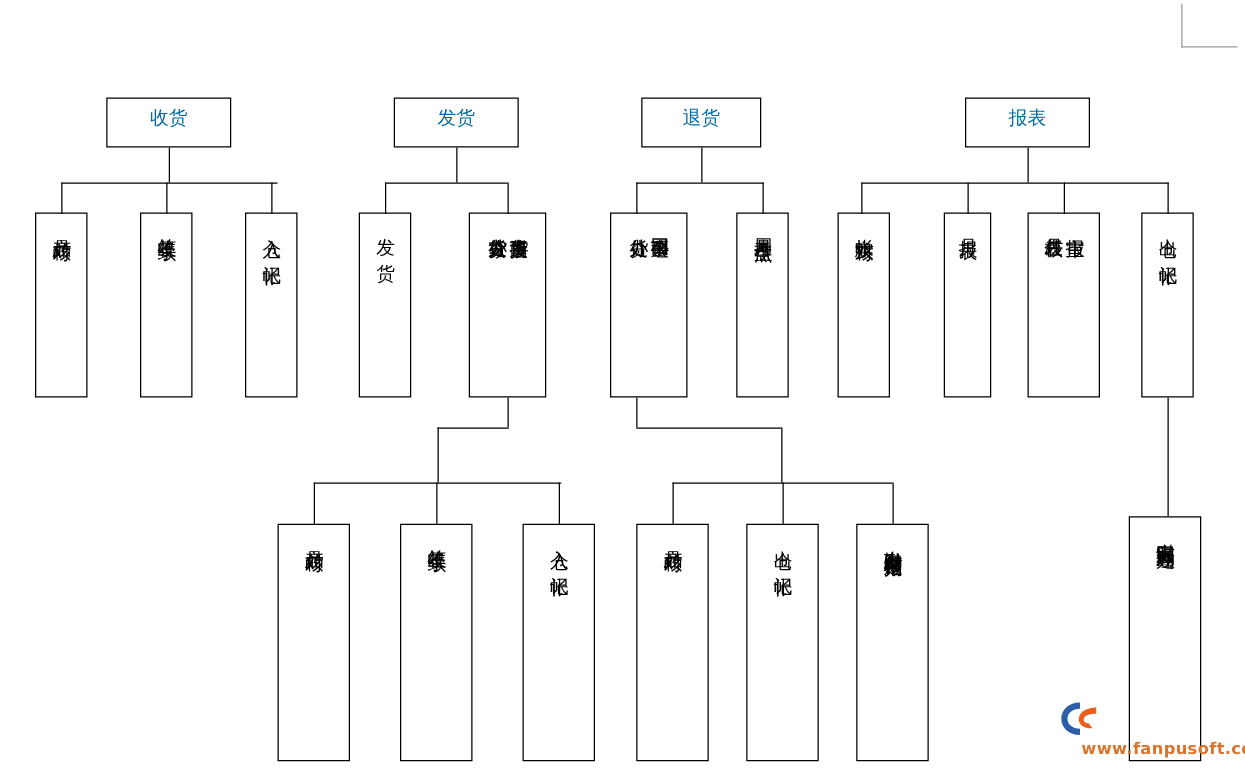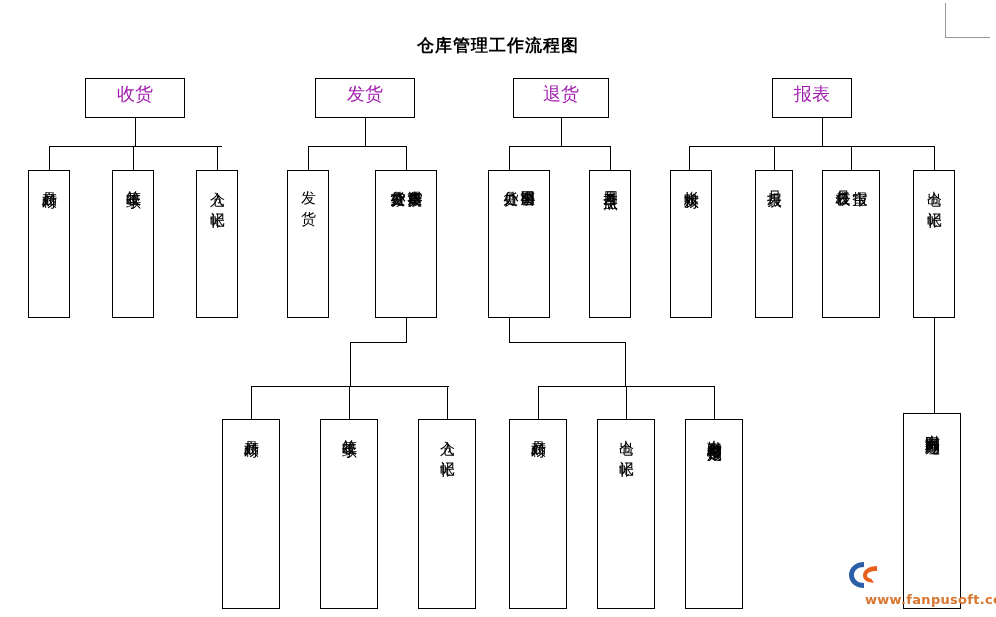--- a/index.html
+++ b/index.html
@@ -40,23 +40,23 @@
     background:transparent;
   }
   
   .node.horiz{
     display:flex;
     align-items:flex-start;
     justify-content:center;
     padding-top:6px;
   }
   .node.horiz .txt{
-    font-size:18px;
+    font-size:15px;
     line-height:18px;
-    color:#a21caf;
+    color:#0369a1;
     white-space:nowrap;
   }
   
   .node.vert{
     display:flex;
     flex-direction:row-reverse;
     align-items:flex-start;
     justify-content:center;
     padding-top:8px;
   }
@@ -104,21 +104,20 @@
     letter-spacing:.3px;
   }
 </style>
 </head>
 <body>
 
 <div id="canvas">
 
   <div class="corner-mark" style="left:945px;top:3px;"></div>
 
-  <div class="chart-title">仓库管理工作流程图</div>
 
   <div id="lines-layer">
       <div class="ln v" style="left: 135px; top: 118px; height: 28px;"></div>
       <div class="ln h" style="left: 49px; top: 146px; width: 173px;"></div>
       <div class="ln v" style="left: 49px; top: 146px; height: 25px;"></div>
       <div class="ln v" style="left: 133px; top: 146px; height: 25px;"></div>
       <div class="ln v" style="left: 217px; top: 146px; height: 25px;"></div>
       <div class="ln v" style="left: 365px; top: 118px; height: 28px;"></div>
       <div class="ln h" style="left: 308px; top: 146px; width: 98px;"></div>
       <div class="ln v" style="left: 308px; top: 146px; height: 25px;"></div>
@@ -152,21 +151,21 @@
   <div id="nodes-layer">
       <div class="node horiz" style="left: 85px; top: 78px; width: 100px; height: 40px;">
         <div class="txt">收货</div>
       </div>
       <div class="node horiz" style="left: 315px; top: 78px; width: 100px; height: 40px;">
         <div class="txt">发货</div>
       </div>
       <div class="node horiz" style="left: 513px; top: 78px; width: 96px; height: 40px;">
         <div class="txt">退货</div>
       </div>
-      <div class="node horiz" style="left: 772px; top: 78px; width: 80px; height: 40px;">
+      <div class="node horiz" style="left: 772px; top: 78px; width: 100px; height: 40px;">
         <div class="txt">报表</div>
       </div>
       <div class="node vert" style="left: 28px; top: 170px; width: 42px; height: 148px;">
         <div class="col">产品核对</div>
       </div>
       <div class="node vert" style="left: 112px; top: 170px; width: 42px; height: 148px;">
         <div class="col">签收手续</div>
       </div>
       <div class="node vert" style="left: 196px; top: 170px; width: 42px; height: 148px;">
         <div class="col">入仓 记帐</div>

